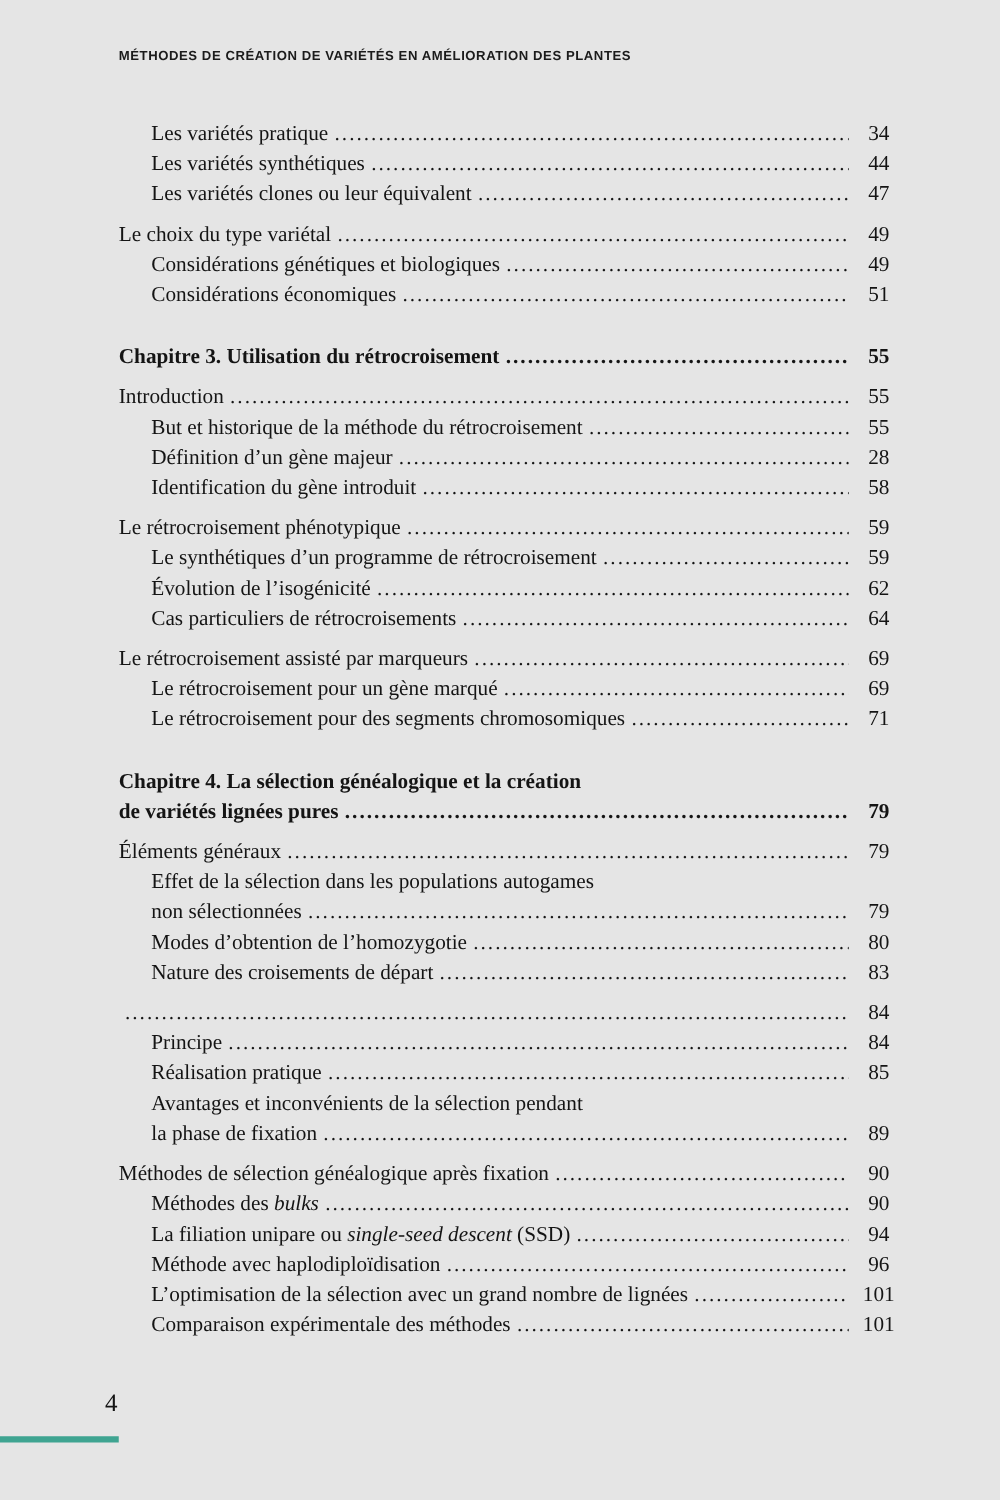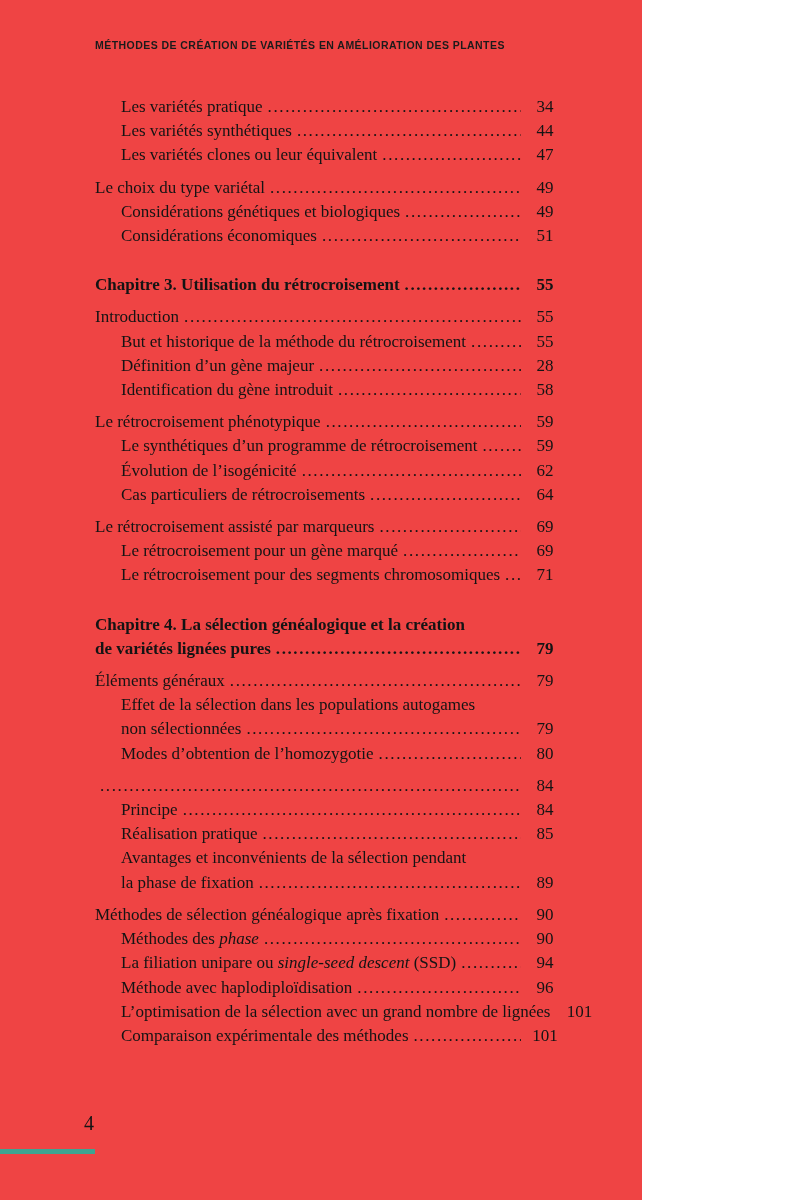--- a/index.html
+++ b/index.html
@@ -1,23 +1,23 @@
 <!DOCTYPE html>
 <html lang="fr"><head>
 <meta charset="utf-8">
 <style>
   * { margin: 0; padding: 0; box-sizing: border-box; }
   html, body { background: #ffffff; }
   body { width: 800px; height: 1200px; }
 
   .page {
     position: relative;
-    width: 642px;
+    width: 800px;
     height: 1200px;
-    background: #ef4444;
+    background: #e5e5e5;
     font-family: "Liberation Serif", serif;
     color: #141414;
     overflow: hidden;
   }
 
   .running-header {
     position: absolute;
     top: 39px;
     left: 95px;
     font-family: "Liberation Sans", sans-serif;
@@ -202,20 +202,25 @@
       <div class="row lvl1">
         <span class="lbl">non sélectionnées</span>
         <span class="dots"></span>
         <span class="pg">79</span>
       </div>
       <div class="row lvl1">
         <span class="lbl">Modes d’obtention de l’homozygotie</span>
         <span class="dots"></span>
         <span class="pg">80</span>
       </div>
+      <div class="row lvl1">
+        <span class="lbl">Nature des croisements de départ</span>
+        <span class="dots"></span>
+        <span class="pg">83</span>
+      </div>
       <div class="row lvl0 sp-group">
         <span class="dots"></span>
         <span class="pg">84</span>
       </div>
       <div class="row lvl1">
         <span class="lbl">Principe</span>
         <span class="dots"></span>
         <span class="pg">84</span>
       </div>
       <div class="row lvl1">
@@ -230,21 +235,21 @@
         <span class="lbl">la phase de fixation</span>
         <span class="dots"></span>
         <span class="pg">89</span>
       </div>
       <div class="row lvl0 sp-group">
         <span class="lbl">Méthodes de sélection généalogique après fixation</span>
         <span class="dots"></span>
         <span class="pg">90</span>
       </div>
       <div class="row lvl1">
-        <span class="lbl"><span>Méthodes des </span><i>phase</i></span>
+        <span class="lbl"><span>Méthodes des </span><i>bulks</i></span>
         <span class="dots"></span>
         <span class="pg">90</span>
       </div>
       <div class="row lvl1">
         <span class="lbl"><span>La filiation unipare ou </span><i>single-seed descent</i><span> (SSD)</span></span>
         <span class="dots"></span>
         <span class="pg">94</span>
       </div>
       <div class="row lvl1">
         <span class="lbl">Méthode avec haplodiploïdisation</span>

